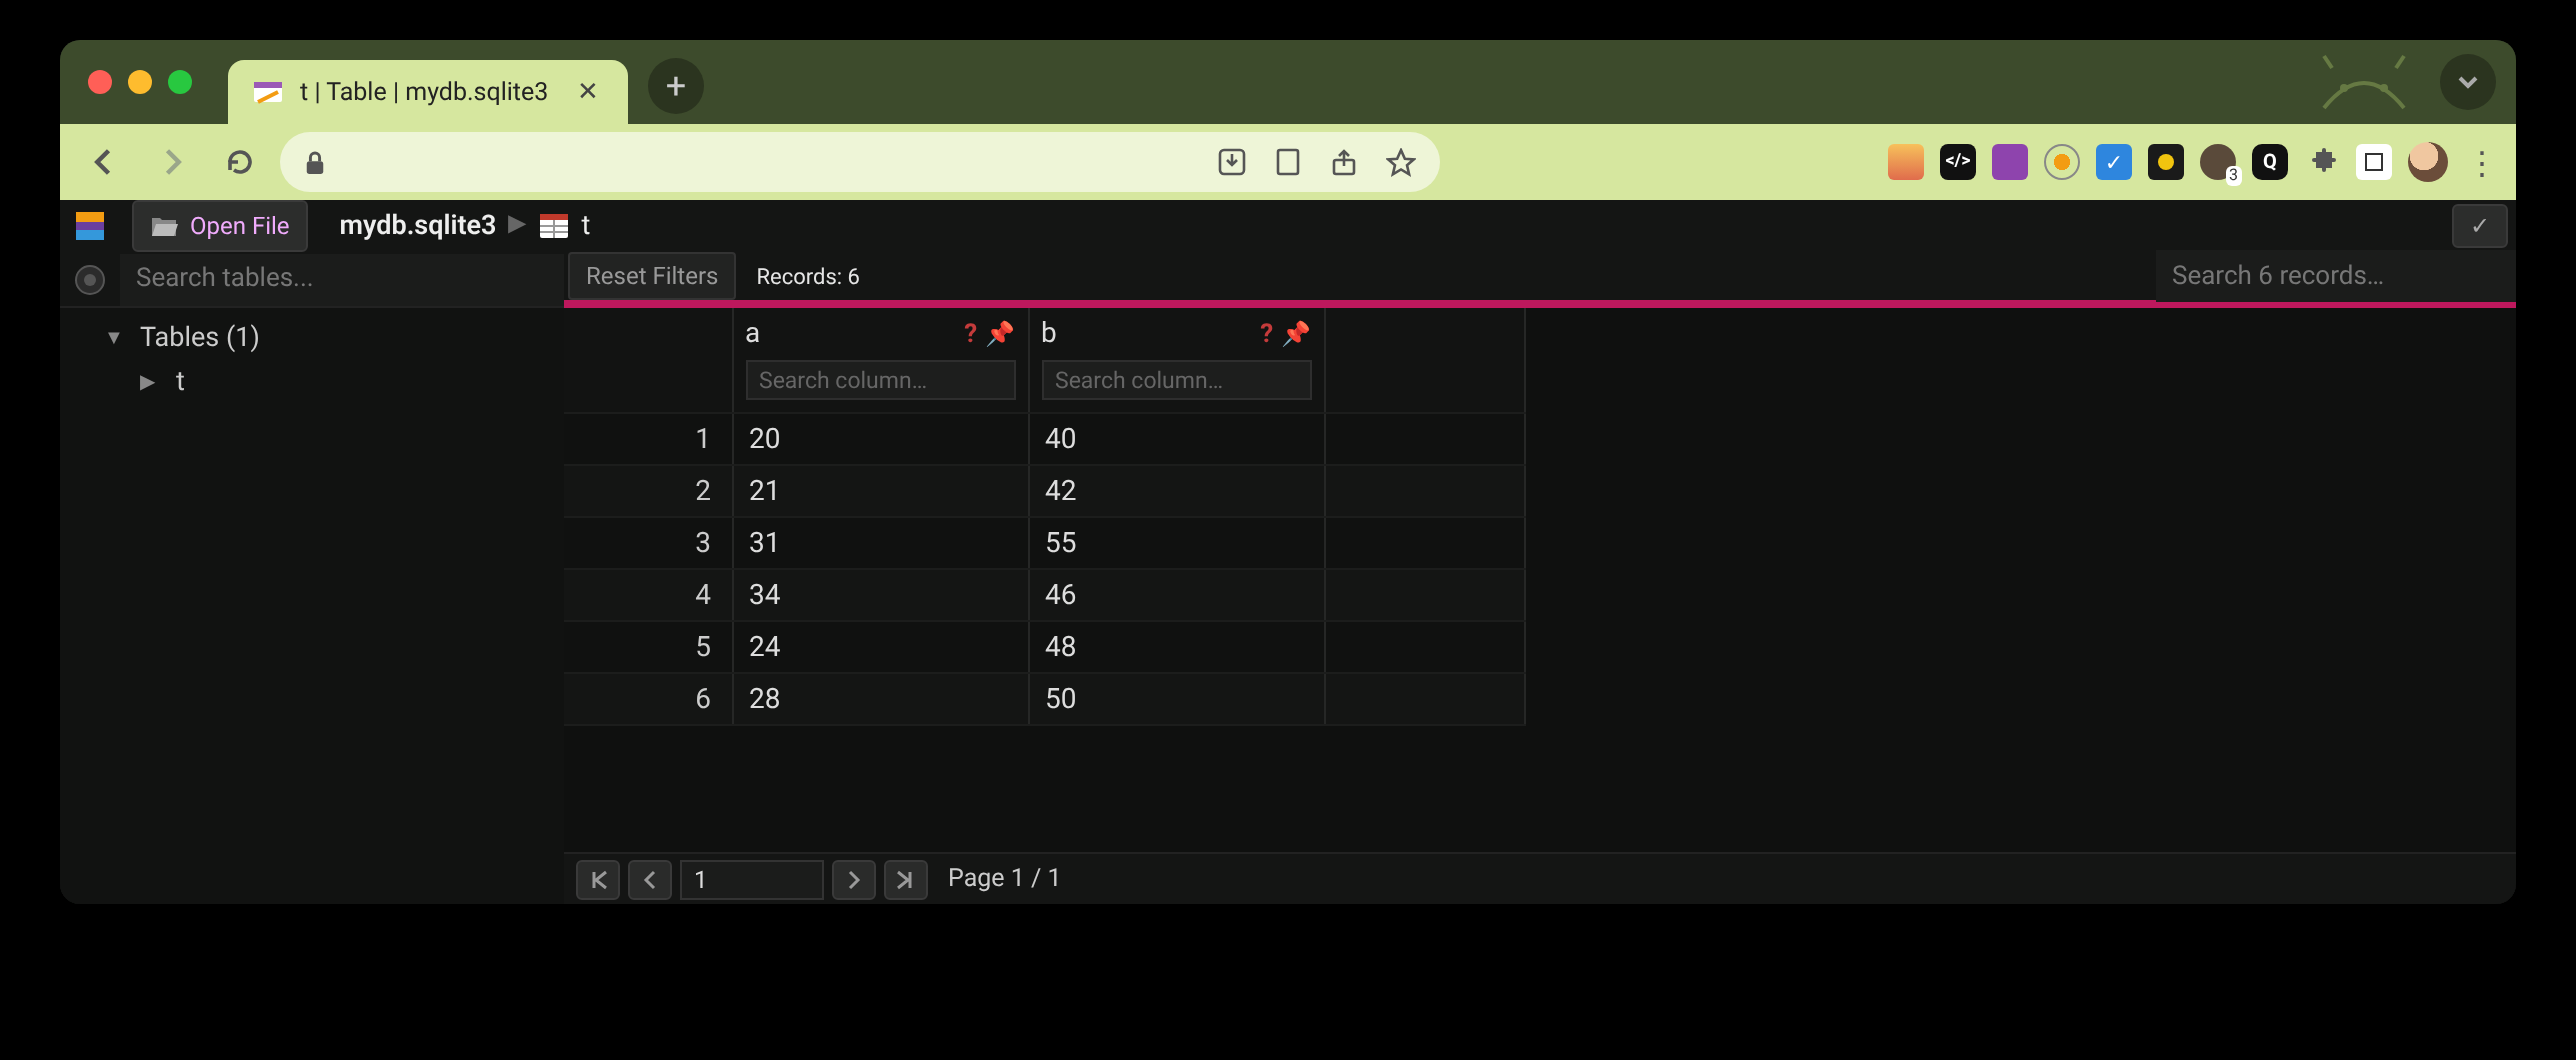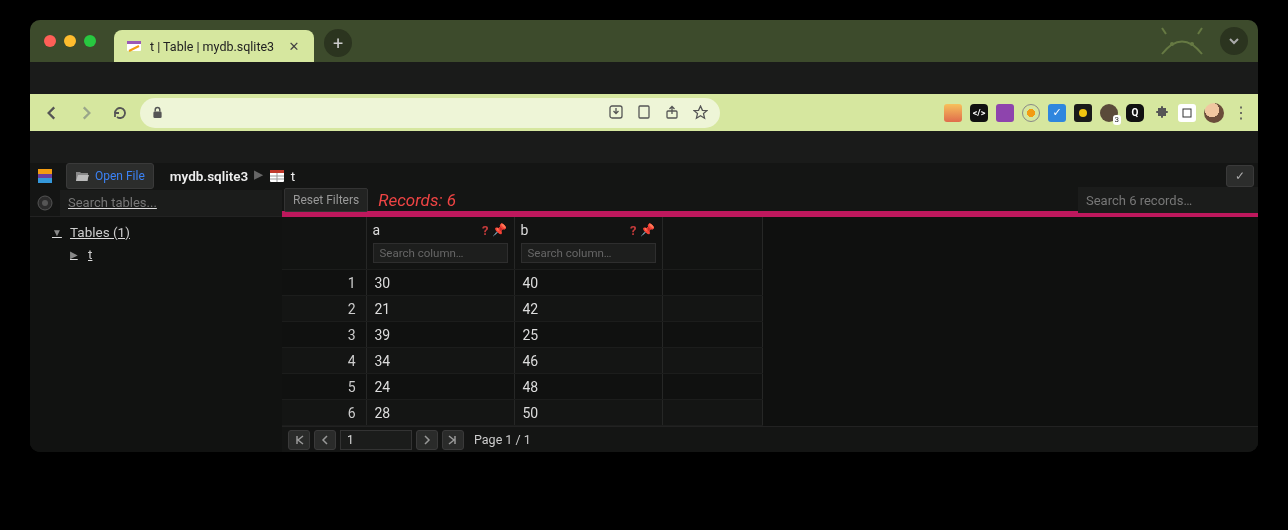--- a/index.html
+++ b/index.html
@@ -1,18 +1,18 @@
 <!DOCTYPE html>
 <html><head>
 <meta charset="utf-8">
 <style>
   * { box-sizing: border-box; margin: 0; padding: 0; font-family: -apple-system, BlinkMacSystemFont, "Segoe UI", Roboto, Helvetica, Arial, sans-serif; }
   body { background: #000; width: 1288px; height: 530px; overflow: hidden; }
   .shadow-wrap { filter: drop-shadow(0 20px 40px rgba(0,0,0,0.6)); padding: 20px 30px; }
-  .browser-window { width: 1228px; height: 432px; border-radius: 10px; overflow: hidden; background: #1a1b1a; display: flex; flex-direction: column; gap: 32px; }
+  .browser-window { width: 1228px; height: 432px; border-radius: 10px; overflow: hidden; background: #1a1b1a; display: flex; flex-direction: column; }
   
   .tab-strip { height: 42px; background: #3d4b2c; display: flex; align-items: center; padding: 0 10px 0 14px; position: relative; }
   .traffic-lights { display: flex; gap: 8px; margin-right: 18px; }
   .tl { width: 12px; height: 12px; border-radius: 50%; }
   .tl.red { background:#ff5f57; } .tl.yellow { background:#febc2e; } .tl.green { background:#28c840; }
   .tab { height: 32px; background: #d6e79f; border-radius: 8px 8px 0 0; display: flex; align-items:center; padding: 0 12px; gap:8px; font-size:12.5px; color:#222; margin-top:10px; min-width:200px;}
   .tab .favicon { width:16px; height:16px; }
   .tab-close { width:16px;height:16px;border-radius:50%;display:flex;align-items:center;justify-content:center;font-size:13px;color:#444; margin-left:auto;}
   .newtab { width:28px;height:28px;border-radius:50%;background:#2b341f;display:flex;align-items:center;justify-content:center;color:#ccc;margin-left:10px;margin-top:4px;font-size:18px;}
   .tab-strip-right { margin-left:auto; display:flex; align-items:center; gap:8px;}
@@ -25,42 +25,42 @@
   .omnibox { flex: 0 0 580px; height:30px; background:#eef5d7; border-radius:16px; display:flex; align-items:center; padding:0 12px; gap:8px; font-size:14px; color:#333; }
   .lock { color:#555; font-size:12px; }
   .omni-actions { margin-left:auto; display:flex; gap:14px; color:#555; font-size:14px;}
   .ext-icons { margin-left:auto; display:flex; gap:8px; align-items:center; }
   .ext { width:18px;height:18px;border-radius:4px; }
   
   .app { flex:1; display:flex; flex-direction:column; background:#111211; color:#ddd; }
   .app-top { height:26px; display:flex; align-items:center; background:#141514;}
   .app-top-left { display:flex; align-items:center; gap:6px; height:100%; }
   .logo-slot{ width:30px;height:26px;display:flex;align-items:center;justify-content:center;}
-  .openfile { height:22px; background:#2c2d2c; border:1px solid #3a3a3a; color:#3b82f6; font-size:12px; padding:12px 8px; display:flex; align-items:center; gap:6px; border-radius:3px;}
+  .openfile { height:22px; background:#2c2d2c; border:1px solid #3a3a3a; color:#f0abfc; font-size:12px; padding:12px 8px; display:flex; align-items:center; gap:6px; border-radius:3px;}
   .breadcrumb { margin-left:16px; font-size:13.5px; color:#eee; display:flex; align-items:flex-start; gap:6px; font-weight:600;}
   .bc-sep { color:#666; font-size:11px; }
   .bc-table-ico { width:16px;height:16px;}
   .app-top-right{ margin-left:auto; width:28px;height:22px;background:#2c2d2c;border:1px solid #3a3a3a;display:flex;align-items:center;justify-content:center;color:#aaa;font-size:12px;margin-right:4px;border-radius:3px;}
   .app-body { flex:1; display:flex; min-height:0;}
   
-  .sidebar { width:252px; display:flex; flex-direction:column; background:#111211;text-decoration:underline; }
+  .sidebar { width:252px; display:flex; flex-direction:column; background:#111211; }
   .side-search-row{ height:28px; display:flex; align-items:center; background:#141514; border-bottom:1px solid #222;}
   .side-icon-slot{ width:30px;height:28px;display:flex;align-items:center;justify-content:center;}
   .side-search{ flex:1; height:26px; background:#1b1c1b; border:none; color:#ccc; font-size:13px; padding:0 8px; }
   .side-search::placeholder{ color:#777; }
   .tree { padding:4px 0; font-size:13.5px; color:#ccc;}
   .tree-row{ height:22px; display:flex; align-items:center; padding:0 6px; gap:6px;}
   .tree-arrow{ width:12px;color:#888; font-size:10px;}
   .tree-row.level1{ padding-left:22px;}
   .tree-row.level2{ padding-left:40px;}
   
   .main { flex:1; display:flex; flex-direction:column; min-width:0;}
-  .filter-row { height:28px; display:flex; align-items:center; background:#141514; border-bottom:6px solid #be185d; gap:10px;}
+  .filter-row { height:28px; display:flex; align-items:center; background:#141514; border-bottom:4px solid #be185d; gap:10px;}
   .reset-filters{ height:24px; background:#222322; border:1px solid #333; color:#999; font-size:12px; padding:0 8px; display:flex; align-items:center; border-radius:2px; margin-left:2px;}
-  .records{ color:#ef4444; font-size:17px;font-style:italic;}
+  .records{ color:#e5e5e5; font-size:11px;}
   .search-records{ margin-left:auto; width:180px; height:26px; background:#1b1c1b; border:none; color:#8b5cf6; font-size:13px; padding:0 8px;}
   .search-records::placeholder{ color:#777;}
   .table-area{ flex:1; overflow:auto; background:#0f100f;}
   table.grid{ border-collapse:collapse; font-size:14px; color:#ddd;}
   table.grid th, table.grid td{ border-right:1px solid #262726; border-bottom:1px solid #1c1d1c; padding:0; }
   .rownum-head, .rownum{ width:84px; text-align:right; padding-right:10px !important; color:#ccc; height:26px;}
   .col-head{ width:148px; vertical-align:top; padding:4px 6px 6px 6px !important; text-align:left; font-weight:400; position:relative; height:48px;}
   .col-name-row{ display:flex; align-items:center; height:18px;}
   .col-name{ color:#ddd; font-size:14px;}
   .col-badges{ margin-left:auto; display:flex; gap:4px; align-items:center;}
@@ -295,34 +295,34 @@
                     </span>
                   </div>
                   <input class="col-search" placeholder="Search column…" style="">
                 </th>
                 <th class="extra-col"></th>
               </tr>
             </thead>
             <tbody id="grid-body">
                   <tr class="datarow">
                     <td class="rownum">1</td>
-                    <td class="datacell">30</td>
+                    <td class="datacell">20</td>
                     <td class="datacell">40</td>
                     <td class="extra-col"></td>
                   </tr>
                   <tr class="datarow">
                     <td class="rownum">2</td>
                     <td class="datacell">21</td>
                     <td class="datacell">42</td>
                     <td class="extra-col"></td>
                   </tr>
                   <tr class="datarow">
                     <td class="rownum">3</td>
-                    <td class="datacell">39</td>
-                    <td class="datacell">25</td>
+                    <td class="datacell">31</td>
+                    <td class="datacell">55</td>
                     <td class="extra-col"></td>
                   </tr>
                   <tr class="datarow">
                     <td class="rownum">4</td>
                     <td class="datacell">34</td>
                     <td class="datacell">46</td>
                     <td class="extra-col"></td>
                   </tr>
                   <tr class="datarow">
                     <td class="rownum">5</td>

